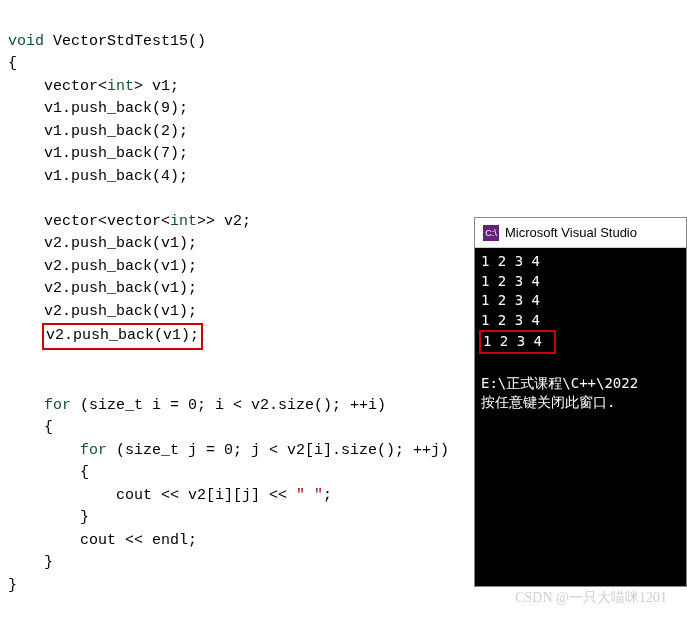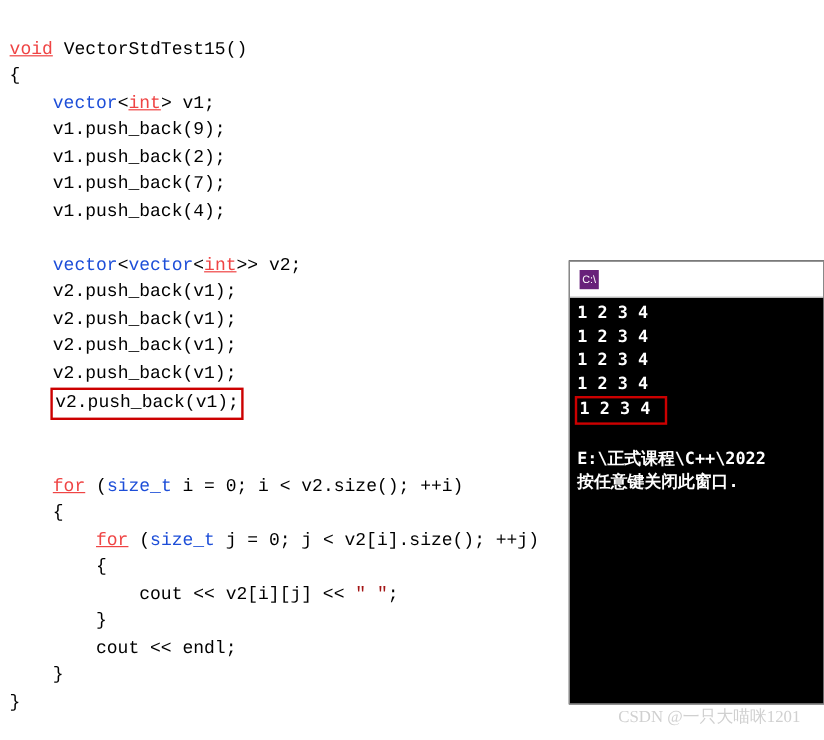--- a/index.html
+++ b/index.html
@@ -11,22 +11,22 @@
       font-size: 15px;
       position: relative;
       overflow: hidden;
     }
     .code-editor {
       padding: 8px 0 8px 8px;
       line-height: 1.5;
       white-space: pre;
       color: #000;
     }
-    .kw-blue { color: #ef4444; text-decoration: underline; }
-    .kw-teal { color: #1d4ed8; }
+    .kw-blue { color: #14532d; }
+    .kw-teal { color: #000000; }
     .str-brown { color: #a31515; }
     .red-box {
       border: 2px solid #cc0000;
       display: inline-block;
       padding: 0 2px;
       margin-left: -2px;
     }
     .console-window {
       position: absolute;
       top: 217px;
@@ -61,21 +61,20 @@
       align-items: center;
       justify-content: center;
       font-size: 9px;
       margin-right: 6px;
       flex-shrink: 0;
     }
     .console-body {
       padding: 4px 6px;
       white-space: pre;
       line-height: 1.4;
-      font-weight: bold;
     }
     .console-red-box {
       border: 2px solid #cc0000;
       display: inline-block;
       padding: 0 12px 0 2px;
       margin-left: -2px;
     }
     .watermark {
       position: absolute;
       bottom: 10px;
@@ -112,20 +111,21 @@
             <span>cout &lt;&lt; v2[i][j] &lt;&lt; </span><span class="str-brown">" "</span><span>;</span>
         <span>}</span>
         <span>cout &lt;&lt; endl;</span>
     <span>}</span>
 <span>}</span>
 </div>
 
 <div class="console-window">
   <div class="console-titlebar">
     <span class="console-icon">C:\</span>
+    <span>Microsoft Visual Studio</span>
   </div>
   <div class="console-body"><span>1 2 3 4</span>
 <span>1 2 3 4</span>
 <span>1 2 3 4</span>
 <span>1 2 3 4</span>
 <span class="console-red-box"><span>1 2 3 4</span></span>
 
 <span>E:\正式课程\C++\2022</span>
 <span>按任意键关闭此窗口. </span></div>
 </div>

